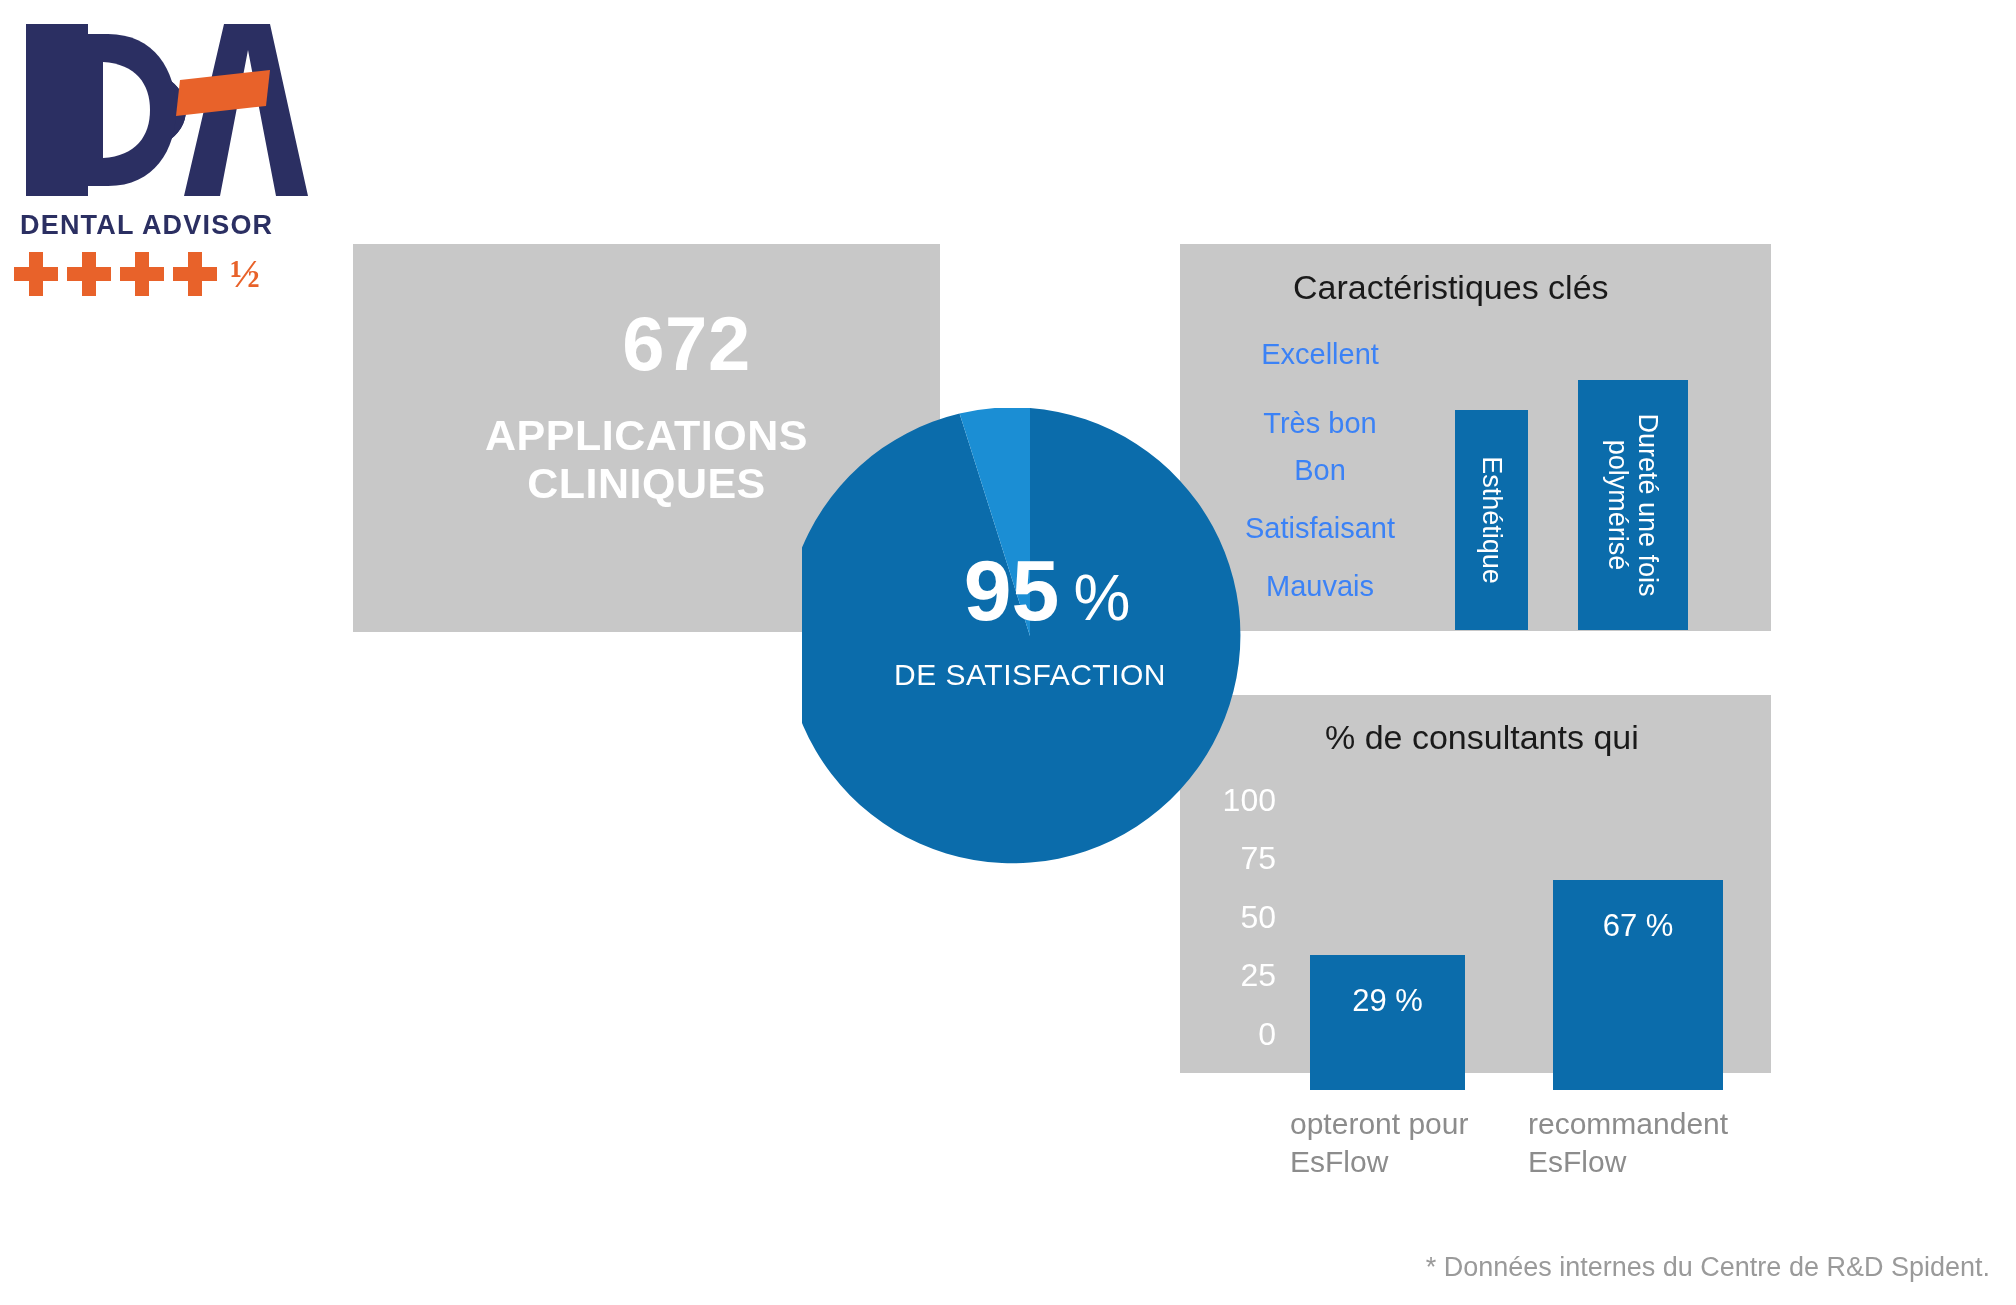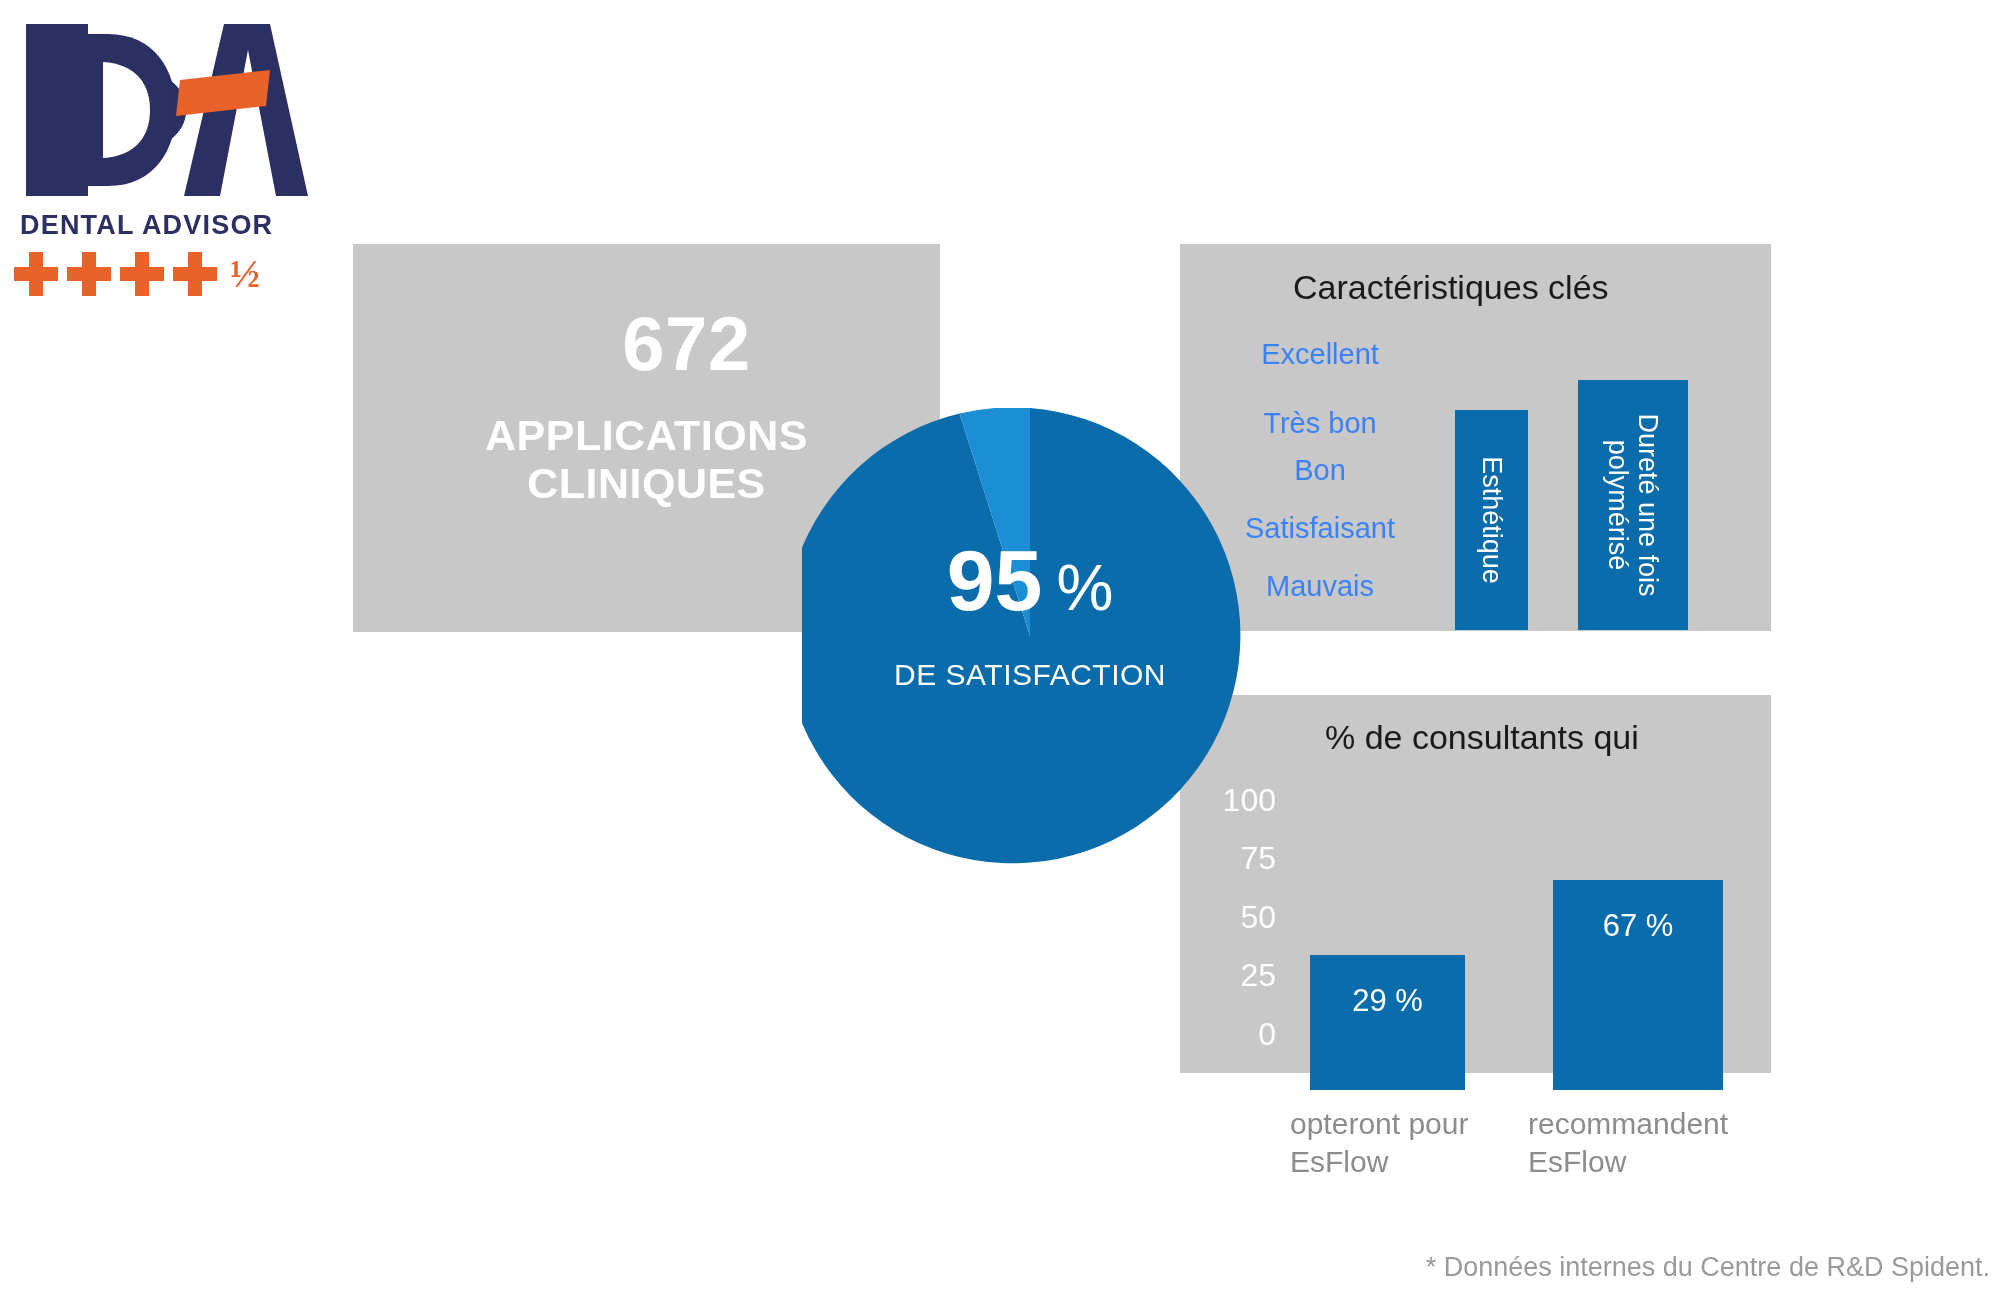--- a/index.html
+++ b/index.html
@@ -129,29 +129,30 @@
     position: absolute;
     left: 802px;
     top: 408px;
     width: 456px;
     height: 456px;
   }
   #pie-wrap svg { display: block; }
   #pie-label-main {
     position: absolute;
     left: 0;
-    top: 129px;
+    top: 139px;
     width: 456px;
     text-align: center;
     color: #ffffff;
     font-size: 86px;
     font-weight: bold;
     line-height: 86px;
     letter-spacing: 0px;
     white-space: nowrap;
+    padding-left: 17px;
   }
   #pie-label-main .pct {
     font-size: 64px;
     font-weight: normal;
     margin-left: 14px;
   }
   #pie-label-sub {
     position: absolute;
     left: 0;
     top: 250px;

